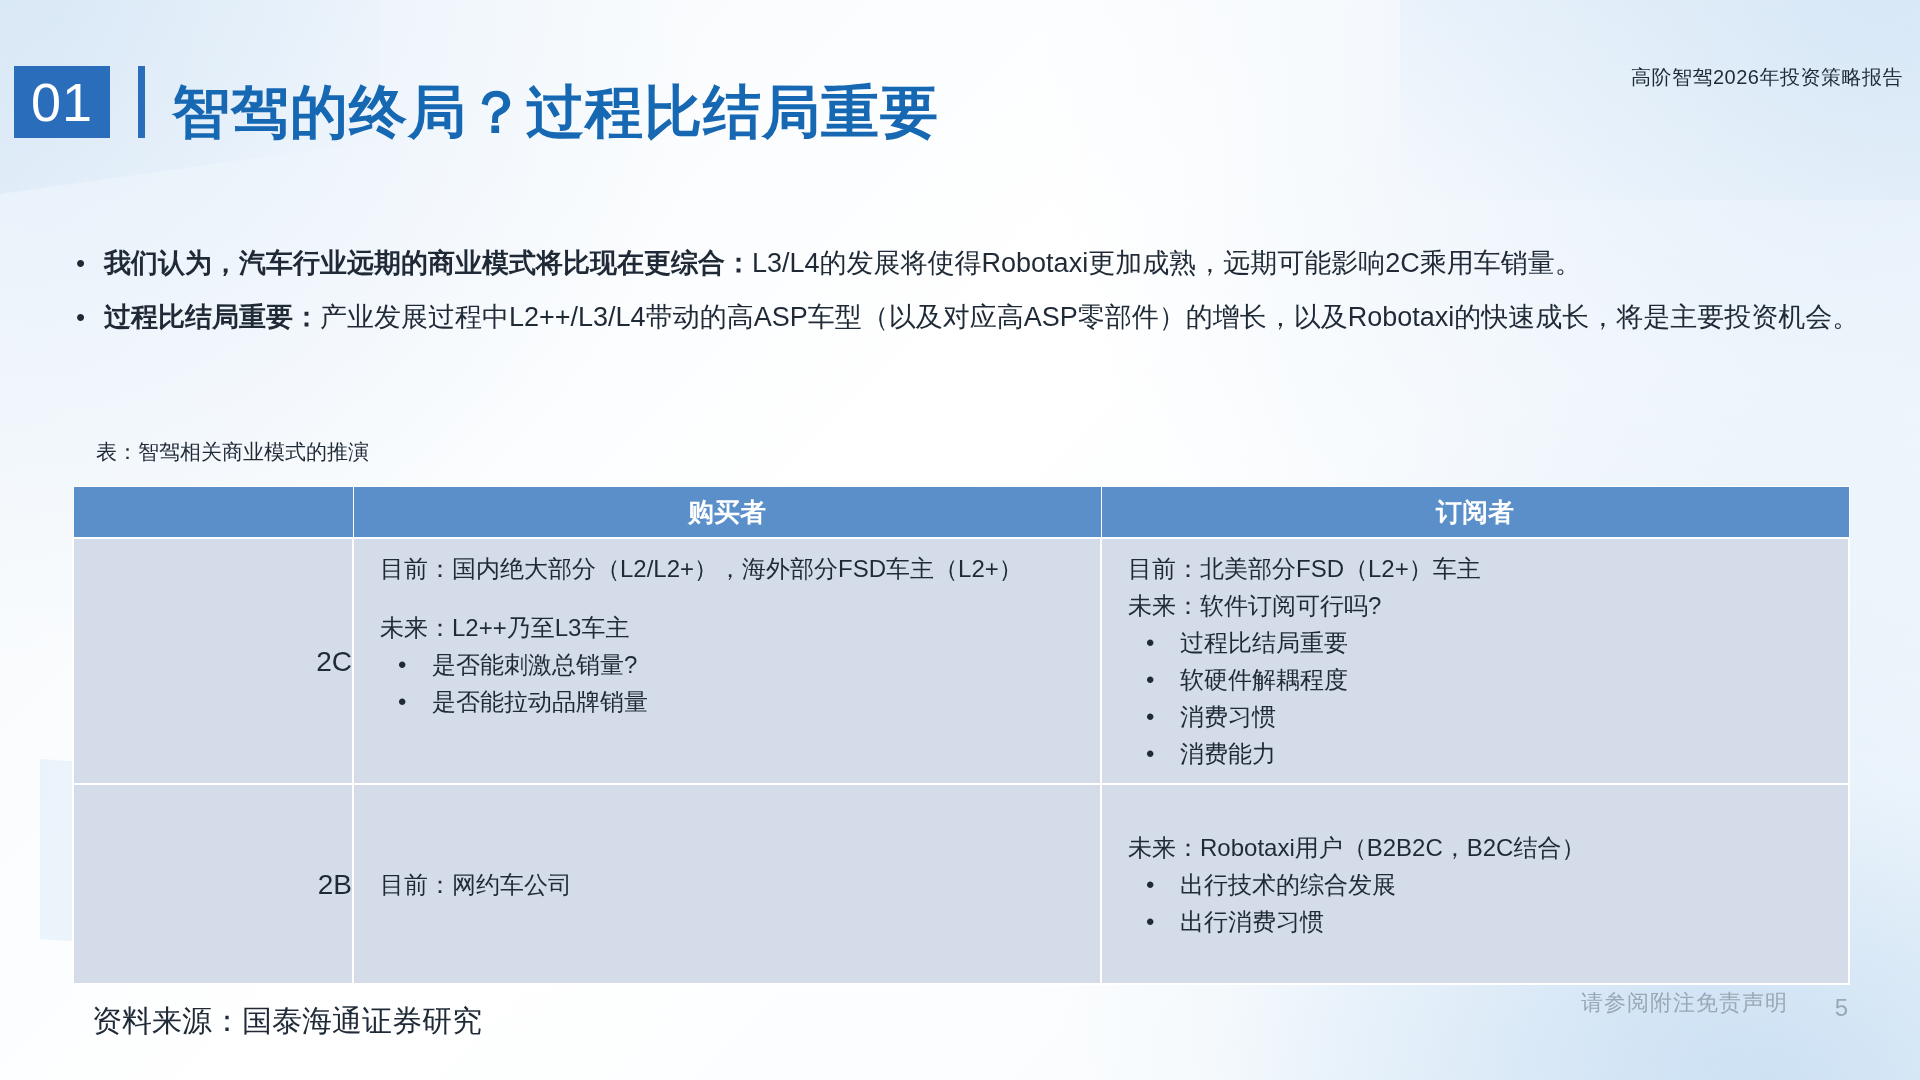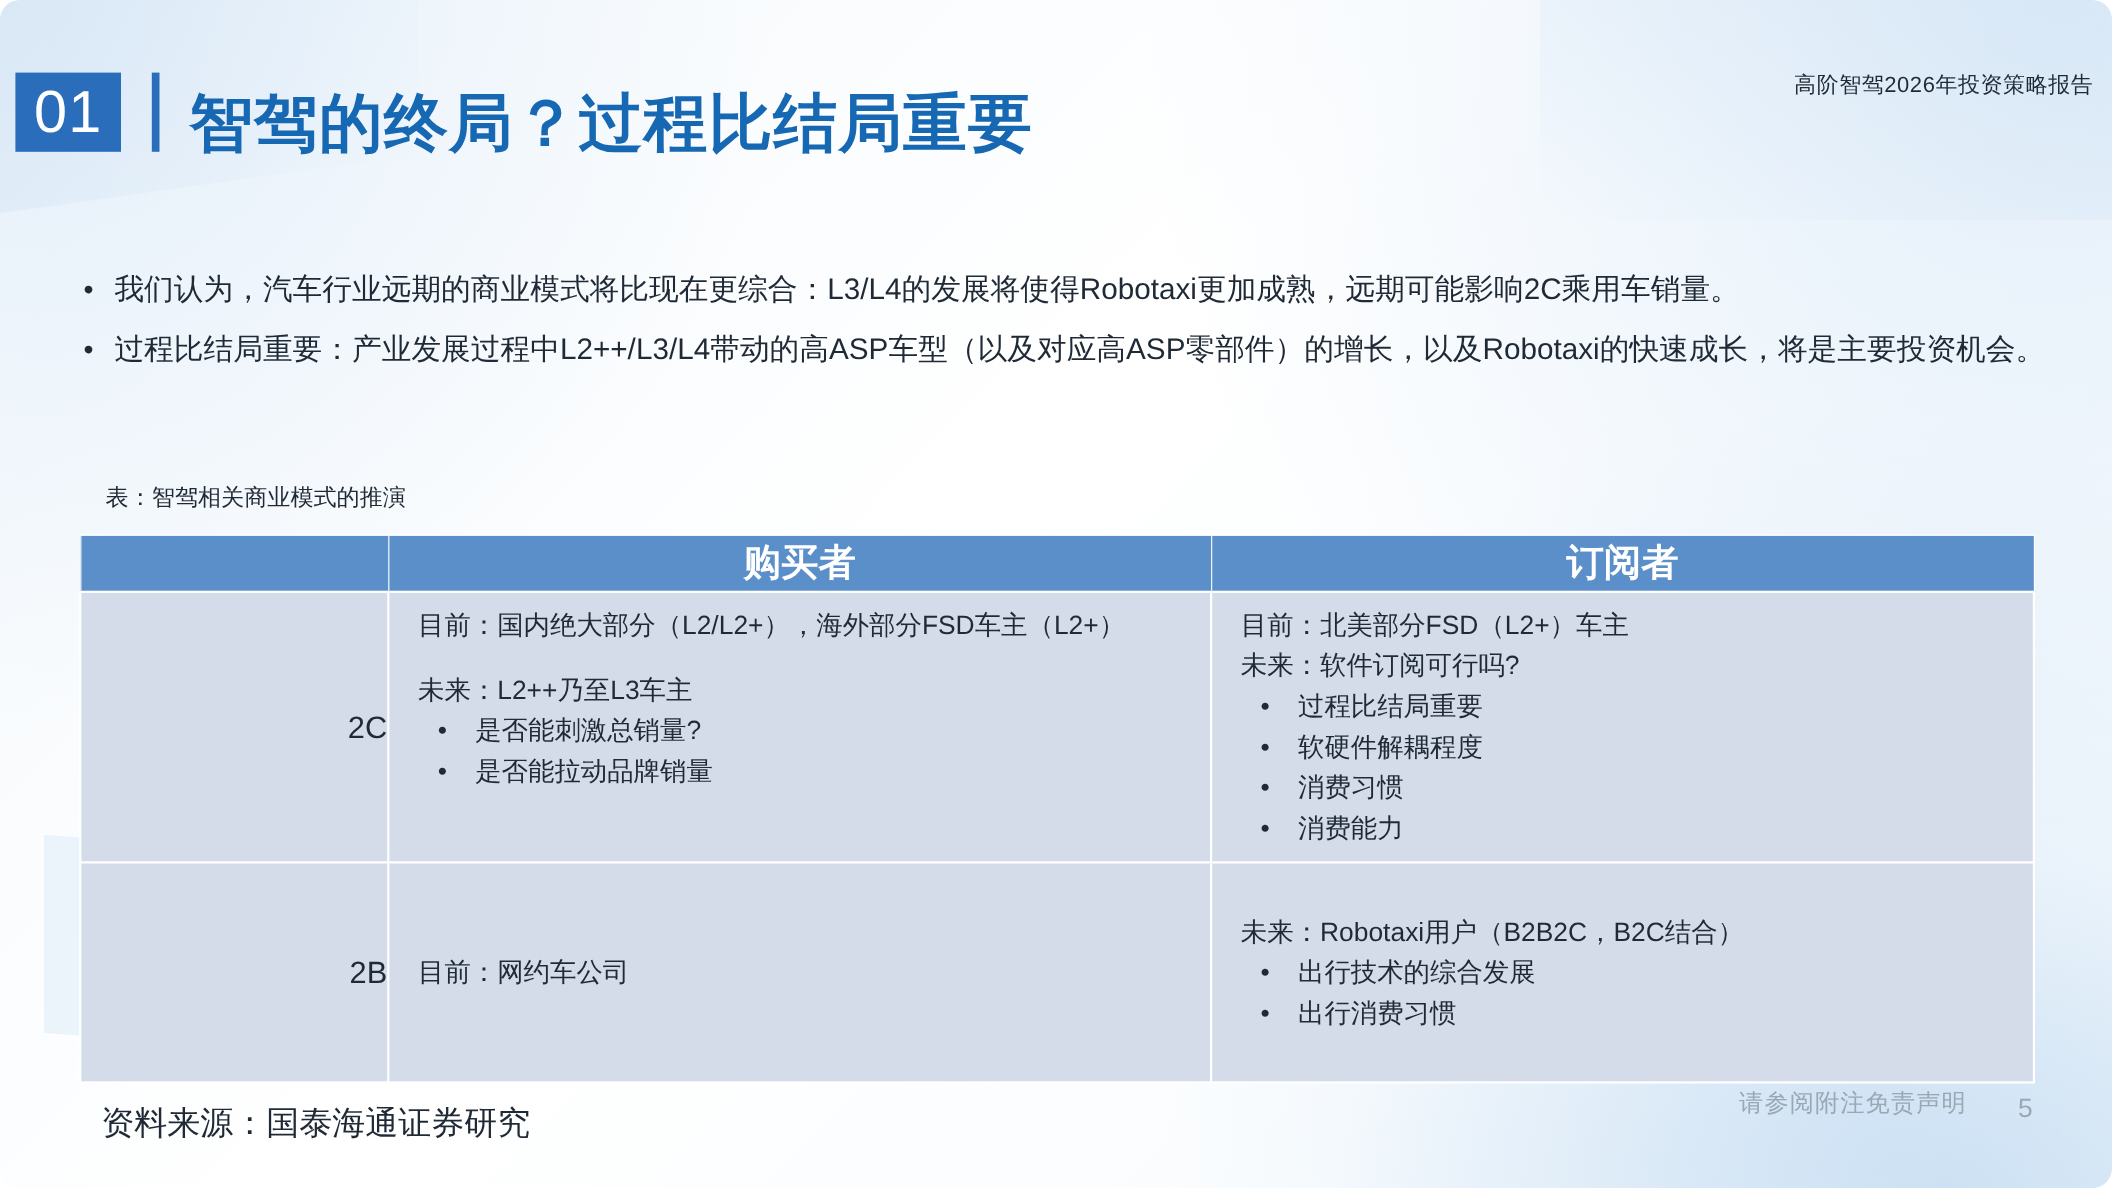--- a/index.html
+++ b/index.html
@@ -17,21 +17,20 @@
   .slide {
     position: relative;
     width: 1920px;
     height: 1080px;
     background:
       radial-gradient(circle at 96% 4%, rgba(210,228,246,0.55) 0%, rgba(210,228,246,0) 38%),
       radial-gradient(circle at 3% 2%, rgba(214,230,247,0.5) 0%, rgba(214,230,247,0) 30%),
       radial-gradient(circle at 88% 92%, rgba(200,222,244,0.45) 0%, rgba(200,222,244,0) 32%),
       linear-gradient(135deg, #f3f8fc 0%, #ffffff 45%, #f5fafd 100%);
     overflow: hidden;
-    border-radius: 18px;
   }
   
   .bg-shape {
     position: absolute;
     pointer-events: none;
   }
   .bg-shape.s1 {
     top: -60px; left: -40px;
     width: 420px; height: 230px;
     background: linear-gradient(120deg, rgba(186,213,238,0.30), rgba(186,213,238,0));
@@ -126,21 +125,21 @@
     padding-left: 6px;
     box-sizing: border-box;
   }
   .bullet-text {
     flex: 1 1 auto;
     font-size: 27px;
     line-height: 42px;
     color: #1f2a36;
   }
   .bullet-text .lead {
-    font-weight: normal;
+    font-weight: bold;
   }
 
   
   .table-caption {
     position: absolute;
     top: 438px;
     left: 96px;
     font-size: 21px;
     color: #1f2a36;
   }
@@ -156,21 +155,21 @@
     width: 100%;
     border-collapse: collapse;
     table-layout: fixed;
   }
   table.matrix col.c1 { width: 280px; }
   table.matrix col.c2 { width: 748px; }
   table.matrix col.c3 { width: 748px; }
   table.matrix thead th {
     background: #5b8fc9;
     color: #ffffff;
-    font-size: 34px;
+    font-size: 26px;
     font-weight: bold;
     height: 48px;
     text-align: center;
     border: 1px solid #ffffff;
     border-bottom: 2px solid #ffffff;
   }
   table.matrix thead th.blank {
     background: #5b8fc9;
   }
   table.matrix td {

